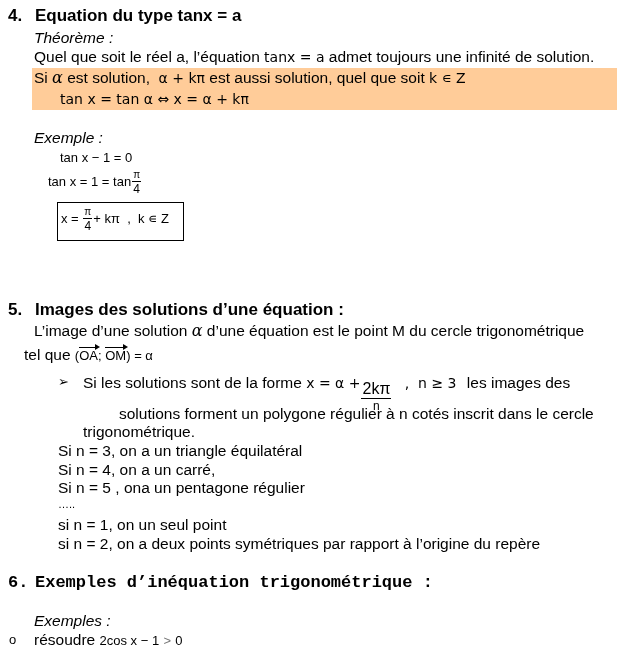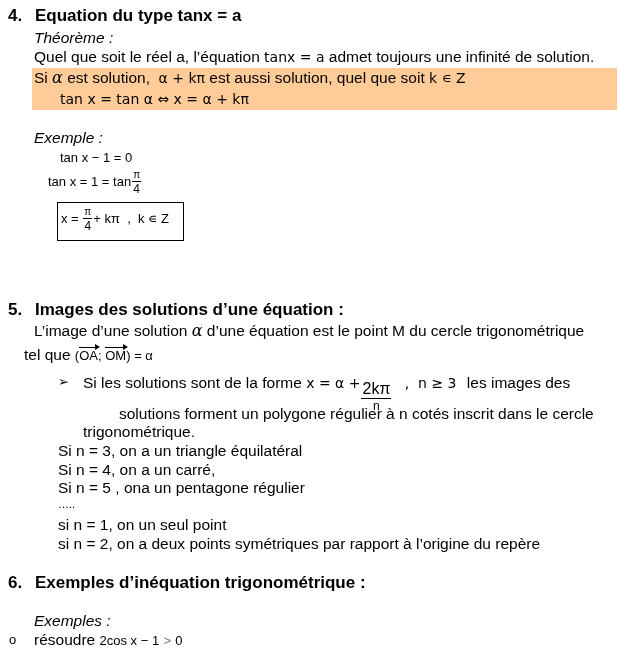--- a/index.html
+++ b/index.html
@@ -92,21 +92,21 @@
 <div class="abs" style="left:83px; top:405px;margin-left:36px;">solutions forment un polygone régulier à n cotés inscrit dans le cercle</div>
 <div class="abs" style="left:83px; top:423px;">trigonométrique.</div>
 
 <div class="abs" style="left:58px; top:442px;">Si n = 3, on a un triangle équilatéral</div>
 <div class="abs" style="left:58px; top:461px;">Si n = 4, on a un carré,</div>
 <div class="abs" style="left:58px; top:479px;">Si n = 5 , ona un pentagone régulier</div>
 <div class="abs" style="left:58px; top:498px; font-size:11px;">…..</div>
 <div class="abs" style="left:58px; top:516px;">si n = 1, on un seul point</div>
 <div class="abs" style="left:58px; top:535px;">si n = 2, on a deux points symétriques par rapport à l’origine du repère</div>
 
-<div class="abs h" style="left:8px; top:573px;">
+<div class="abs h" style="left:8px; top:573px;font-family:Liberation Mono, monospace;">
   <span class="num">6.</span><span>Exemples d’inéquation trigonométrique :</span>
 </div>
 <div class="abs it" style="left:34px; top:612px;">Exemples :</div>
 <div class="abs" style="left:9px; top:632px; font-size:13px;">o</div>
 <div class="abs" style="left:34px; top:631px;">
   <span>résoudre</span>
   <span class="m2">2cos x − 1</span>
   <span class="m2 gt">&gt;</span>
   <span class="m2">0</span>
 </div>

